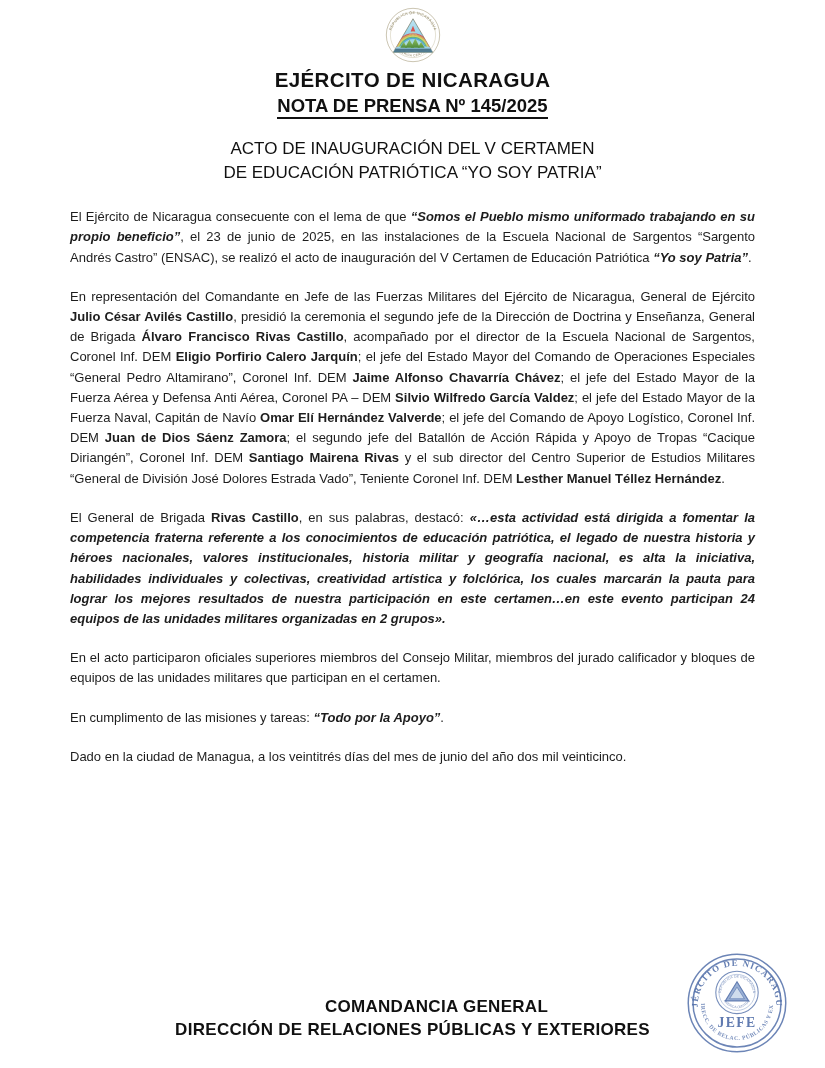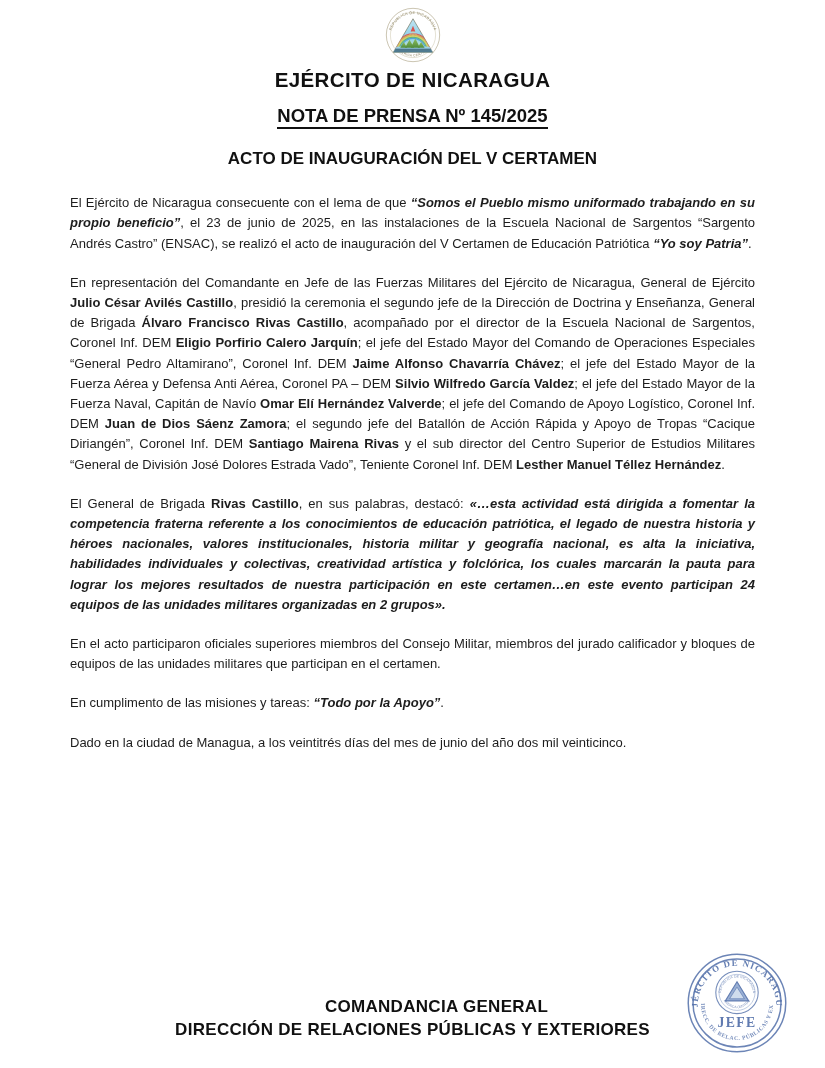--- a/index.html
+++ b/index.html
@@ -44,31 +44,31 @@
     font-size: 20.5px;
     font-weight: bold;
     letter-spacing: 0.4px;
     margin: 4px 0 0 0;
     color: #111;
   }
   .h-nota {
     text-align: center;
     font-size: 18.5px;
     font-weight: bold;
-    margin: 13px 0 0 0;
+    margin: 3px 0 0 0;
     color: #111;
   }
   .h-nota span {
     border-bottom: 2px solid #111;
     padding-bottom: 1px;
   }
   .h-title {
     text-align: center;
     font-size: 17px;
-    font-weight: bold;
+    font-weight: normal;
     line-height: 1.42;
     margin: 20px 0 0 0;
     color: #111;
   }
 
   
   .body-block {
     margin-top: 22px;
   }
   p.para {
@@ -176,20 +176,21 @@
           <line x1="50" y1="44" x2="58" y2="52"></line>
         </g>
       </g>
     </svg>
   </div>
 
   <div class="h-org">EJÉRCITO DE NICARAGUA</div>
   <div class="h-nota"><span>NOTA DE PRENSA Nº 145/2025</span></div>
   <div class="h-title">
     <div>ACTO DE INAUGURACIÓN DEL V CERTAMEN</div>
+    <div>DE EDUCACIÓN PATRIÓTICA “YO SOY PATRIA”</div>
   </div>
 
   <div class="body-block">
 
     <p class="para"><span>El Ejército de Nicaragua consecuente con el lema de que </span><span class="bi">“Somos el Pueblo mismo uniformado trabajando en su propio beneficio”</span><span>, el 23 de junio de 2025, en las instalaciones de la Escuela Nacional de Sargentos “Sargento Andrés Castro” (ENSAC), se realizó el acto de inauguración del V Certamen de Educación Patriótica </span><span class="bi">“Yo soy Patria”</span><span>.</span></p>
 
     <p class="para"><span>En representación del Comandante en Jefe de las Fuerzas Militares del Ejército de Nicaragua, General de Ejército </span><span class="b">Julio César Avilés Castillo</span><span>, presidió la ceremonia el segundo jefe de la Dirección de Doctrina y Enseñanza, General de Brigada </span><span class="b">Álvaro Francisco Rivas Castillo</span><span>, acompañado por el director de la Escuela Nacional de Sargentos, Coronel Inf. DEM </span><span class="b">Eligio Porfirio Calero Jarquín</span><span>; el jefe del Estado Mayor del Comando de Operaciones Especiales “General Pedro Altamirano”, Coronel Inf. DEM </span><span class="b">Jaime Alfonso Chavarría Chávez</span><span>; el jefe del Estado Mayor de la Fuerza Aérea y Defensa Anti Aérea, Coronel PA – DEM </span><span class="b">Silvio Wilfredo García Valdez</span><span>; el jefe del Estado Mayor de la Fuerza Naval, Capitán de Navío </span><span class="b">Omar Elí Hernández Valverde</span><span>; el jefe del Comando de Apoyo Logístico, Coronel Inf. DEM </span><span class="b">Juan de Dios Sáenz Zamora</span><span>; el segundo jefe del Batallón de Acción Rápida y Apoyo de Tropas “Cacique Diriangén”, Coronel Inf. DEM </span><span class="b">Santiago Mairena Rivas</span><span> y el sub director del Centro Superior de Estudios Militares “General de División José Dolores Estrada Vado”, Teniente Coronel Inf. DEM </span><span class="b">Lesther Manuel Téllez Hernández</span><span>.</span></p>
 
     <p class="para"><span>El General de Brigada </span><span class="b">Rivas Castillo</span><span>, en sus palabras, destacó: </span><span class="bi">«…esta actividad está dirigida a fomentar la competencia fraterna referente a los conocimientos de educación patriótica, el legado de nuestra historia y héroes nacionales, valores institucionales, historia militar y geografía nacional, es alta la iniciativa, habilidades individuales y colectivas, creatividad artística y folclórica, los cuales marcarán la pauta para lograr los mejores resultados de nuestra participación en este certamen…en este evento participan 24 equipos de las unidades militares organizadas en 2 grupos».</span></p>
 

